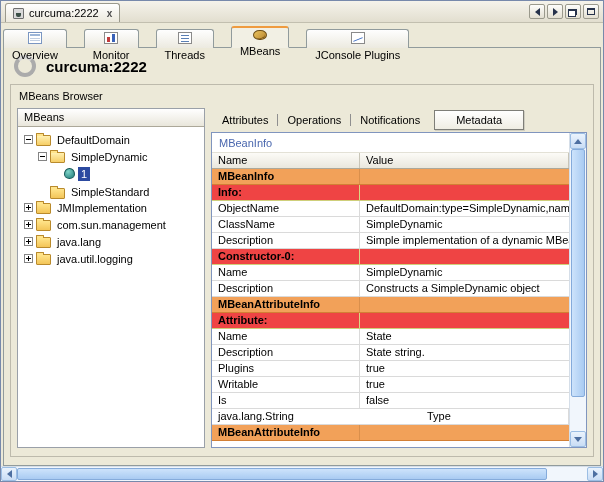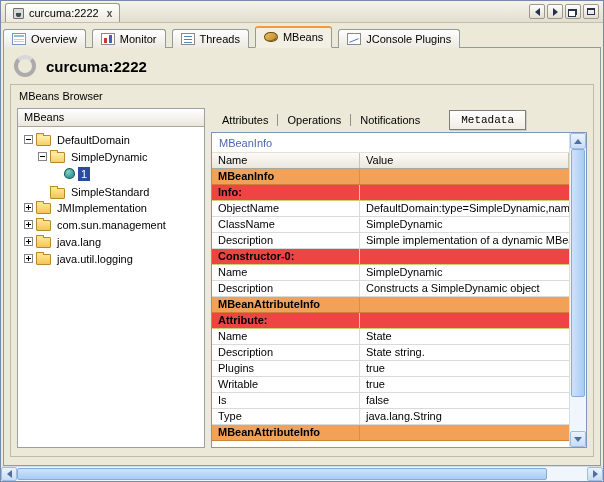--- a/index.html
+++ b/index.html
@@ -17,21 +17,21 @@
   .mdi-controls{position:absolute;right:4px;top:3px;display:flex;gap:2px;}
   .ctl-btn{width:16px;height:15px;background:linear-gradient(#FDFDFB,#E3DFD1);border:1px solid #9A998C;border-radius:2px;display:flex;align-items:center;justify-content:center;}
   .glyph-back{width:0;height:0;border-top:4px solid transparent;border-bottom:4px solid transparent;border-right:5px solid #26324B;}
   .glyph-forward{width:0;height:0;border-top:4px solid transparent;border-bottom:4px solid transparent;border-left:5px solid #26324B;}
   .glyph-restore{width:7px;height:6px;border:1px solid #26324B;border-top-width:2px;background:#fff;position:relative;}
   .glyph-restore::before{content:"";position:absolute;left:-3px;bottom:-3px;width:6px;height:5px;border:1px solid #26324B;border-top-width:2px;background:#fff;}
   .glyph-maximize{width:8px;height:7px;border:1px solid #26324B;border-top-width:2px;}
 
   
   .main-tabs{height:24px;flex:0 0 auto;display:flex;align-items:flex-end;padding:3px 2px 0;position:relative;z-index:2;}
-  .tab{display:flex;align-items:center;gap:5px;padding:2px 8px 3px;height:19px;border:1px solid #919B9C;border-bottom:none;border-radius:3px 3px 0 0;background:linear-gradient(#FEFEFE,#ECEAE0);margin-right:6px;position:relative;top:1px;white-space:nowrap;}
+  .tab{display:flex;align-items:center;gap:5px;padding:2px 8px 3px;height:19px;border:1px solid #919B9C;border-bottom:none;border-radius:3px 3px 0 0;background:linear-gradient(#FEFEFE,#ECEAE0);margin-right:17px;position:relative;top:1px;white-space:nowrap;flex-direction:column;}
   .tab.selected{background:#F2F0E4;height:22px;top:0;border-top:2px solid #EF9B3F;margin-bottom:-1px;z-index:3;border-bottom:1px solid #F2F0E4;}
 
   .icon{width:14px;height:12px;flex:0 0 auto;position:relative;}
   .overview-icon{background:#fff;border:1px solid #7A96C2;}
   .overview-icon::before{content:"";position:absolute;left:1px;right:1px;top:1px;height:2px;background:#9DB6D8;}
   .overview-icon::after{content:"";position:absolute;left:1px;right:1px;top:5px;height:1px;background:#C0CEE2;box-shadow:0 2px 0 #C0CEE2;}
   .monitor-icon{background:#fff;border:1px solid #8A8A8A;}
   .monitor-icon::before{content:"";position:absolute;left:2px;bottom:1px;width:3px;height:5px;background:#C23B3B;}
   .monitor-icon::after{content:"";position:absolute;left:7px;bottom:1px;width:3px;height:8px;background:#3A62B8;}
   .threads-icon{background:#fff;border:1px solid #8A8A8A;}
@@ -66,21 +66,21 @@
   .folder-open{background:linear-gradient(#FFF0B0,#F6CE66);}
   .bean{width:11px;height:11px;border-radius:50% 50% 50% 50%/60% 60% 45% 45%;background:radial-gradient(circle at 35% 30%,#7FD4C8,#1F7A78);border:1px solid #155A58;}
   .tree-label{padding:1px 3px;}
   .tree-row.selected .tree-label{background:#2C4AA0;color:#fff;}
 
   
   .detail-panel{flex:1;display:flex;flex-direction:column;min-width:0;min-height:0;}
   .detail-tabs{height:24px;flex:0 0 auto;display:flex;align-items:center;padding-left:2px;}
   .dtab{padding:3px 9px;}
   .dtab-sep{width:1px;height:12px;background:#8F8F8F;flex:0 0 auto;}
-  .dtab.selected{border:1px solid #7E7E78;background:linear-gradient(#FFFFFF,#EFEDE3);box-shadow:1px 1px 0 #CFCDC0;margin-left:20px;padding:3px 11px;font-family:Liberation Mono, monospace;}
+  .dtab.selected{border:1px solid #7E7E78;background:linear-gradient(#FFFFFF,#EFEDE3);box-shadow:1px 1px 0 #CFCDC0;margin-left:5px;padding:3px 21px;}
 
   .table-wrap{flex:1;border:1px solid #8095BE;background:#fff;display:flex;min-height:0;}
   .table-content{flex:1;display:flex;flex-direction:column;min-width:0;overflow:hidden;}
   .table-title{color:#4A67AE;padding:4px 7px 3px;flex:0 0 auto;}
   .tbl-header{display:flex;height:17px;flex:0 0 auto;background:linear-gradient(#FCFBF7,#E9E7DD);border-bottom:1px solid #ACA899;border-top:1px solid #E3E1D6;}
   .th{padding:1px 6px;border-right:1px solid #C8C5B8;overflow:hidden;white-space:nowrap;}
   .th.name{width:148px;flex:0 0 auto;}
   .th.value{flex:1;}
   .tbl-body{flex:1;overflow:hidden;}
   .row{display:flex;height:16px;border-bottom:1px solid #DADADA;line-height:13px;}
@@ -286,22 +286,22 @@
   </div>
                   <div class="row">
     <div class="cell name">Writable</div>
     <div class="cell value">true</div>
   </div>
                   <div class="row">
     <div class="cell name">Is</div>
     <div class="cell value">false</div>
   </div>
                   <div class="row">
+    <div class="cell value">java.lang.String</div>
     <div class="cell name">Type</div>
-    <div class="cell value">java.lang.String</div>
   </div>
                   <div class="row section-orange">
     <div class="cell name">MBeanAttributeInfo</div>
     <div class="cell value"></div>
   </div>
                 </div>
             </div>
             <div class="vscroll">
               <div class="sbtn">
                   <span class="tri-up"></span>

